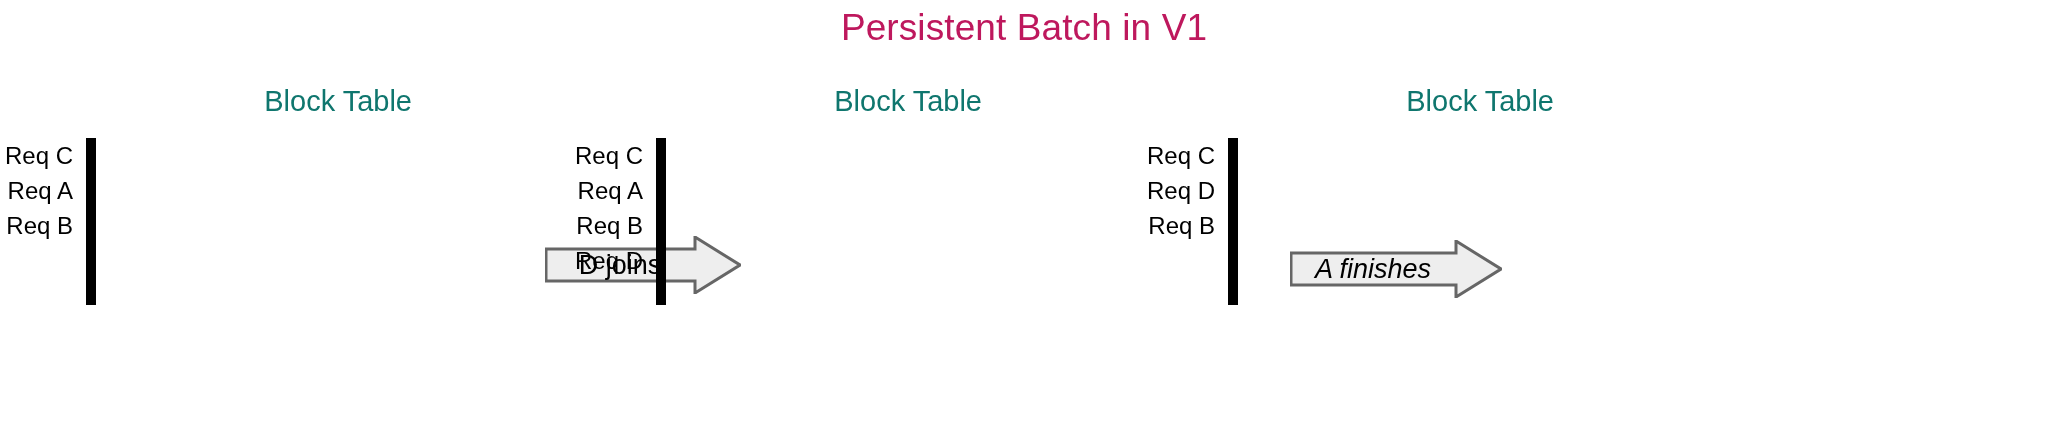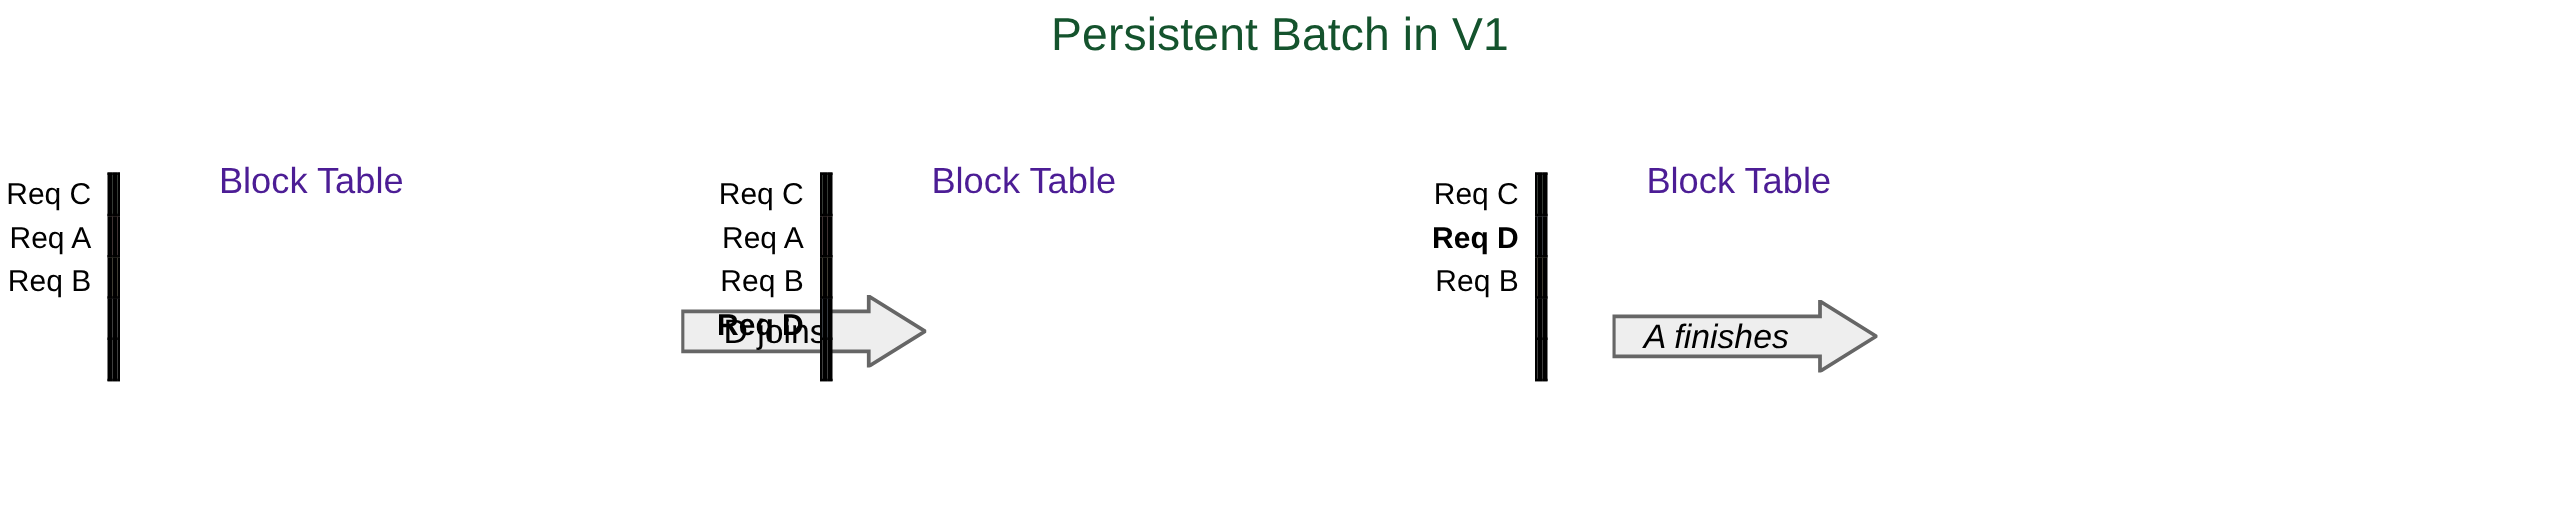--- a/index.html
+++ b/index.html
@@ -17,21 +17,21 @@
 
   
   #page-title {
     position: absolute;
     top: 6px;
     left: 0;
     width: 2048px;
     text-align: center;
     font-size: 37px;
     line-height: 44px;
-    color: #14532d;
+    color: #be185d;
     letter-spacing: 0.1px;
     white-space: nowrap;
   }
 
   
   #stage {
     position: absolute;
     top: 0; left: 0;
     width: 2048px;
     height: 421px;
@@ -39,43 +39,42 @@
 
   .panel {
     position: absolute;
     top: 84px;
   }
   .panel-title {
     position: absolute;
     top: 0;
     font-size: 29px;
     line-height: 34px;
-    color: #4c1d95;
-    white-space: nowrap;
-    text-align: center;
-    margin-top: 44px;
+    color: #0f766e;
+    white-space: nowrap;
+    text-align: right;
   }
 
   
   .row-labels {
     position: absolute;
     top: 54px;
     text-align: right;
     width: 150px;
   }
   .row-label {
     height: 35px;
     line-height: 35px;
     font-size: 24px;
     color: #000000;
     white-space: nowrap;
     padding-right: 13px;
     box-sizing: border-box;
   }
-  .row-label.bold { font-weight: bold; }
+  .row-label.bold { font-weight: normal; }
   .row-label.blank { color: transparent; }
 
   
   .grid {
     position: absolute;
     top: 54px;
     border: 2px solid #000000;
     border-collapse: collapse;
     display: table;
     table-layout: fixed;

